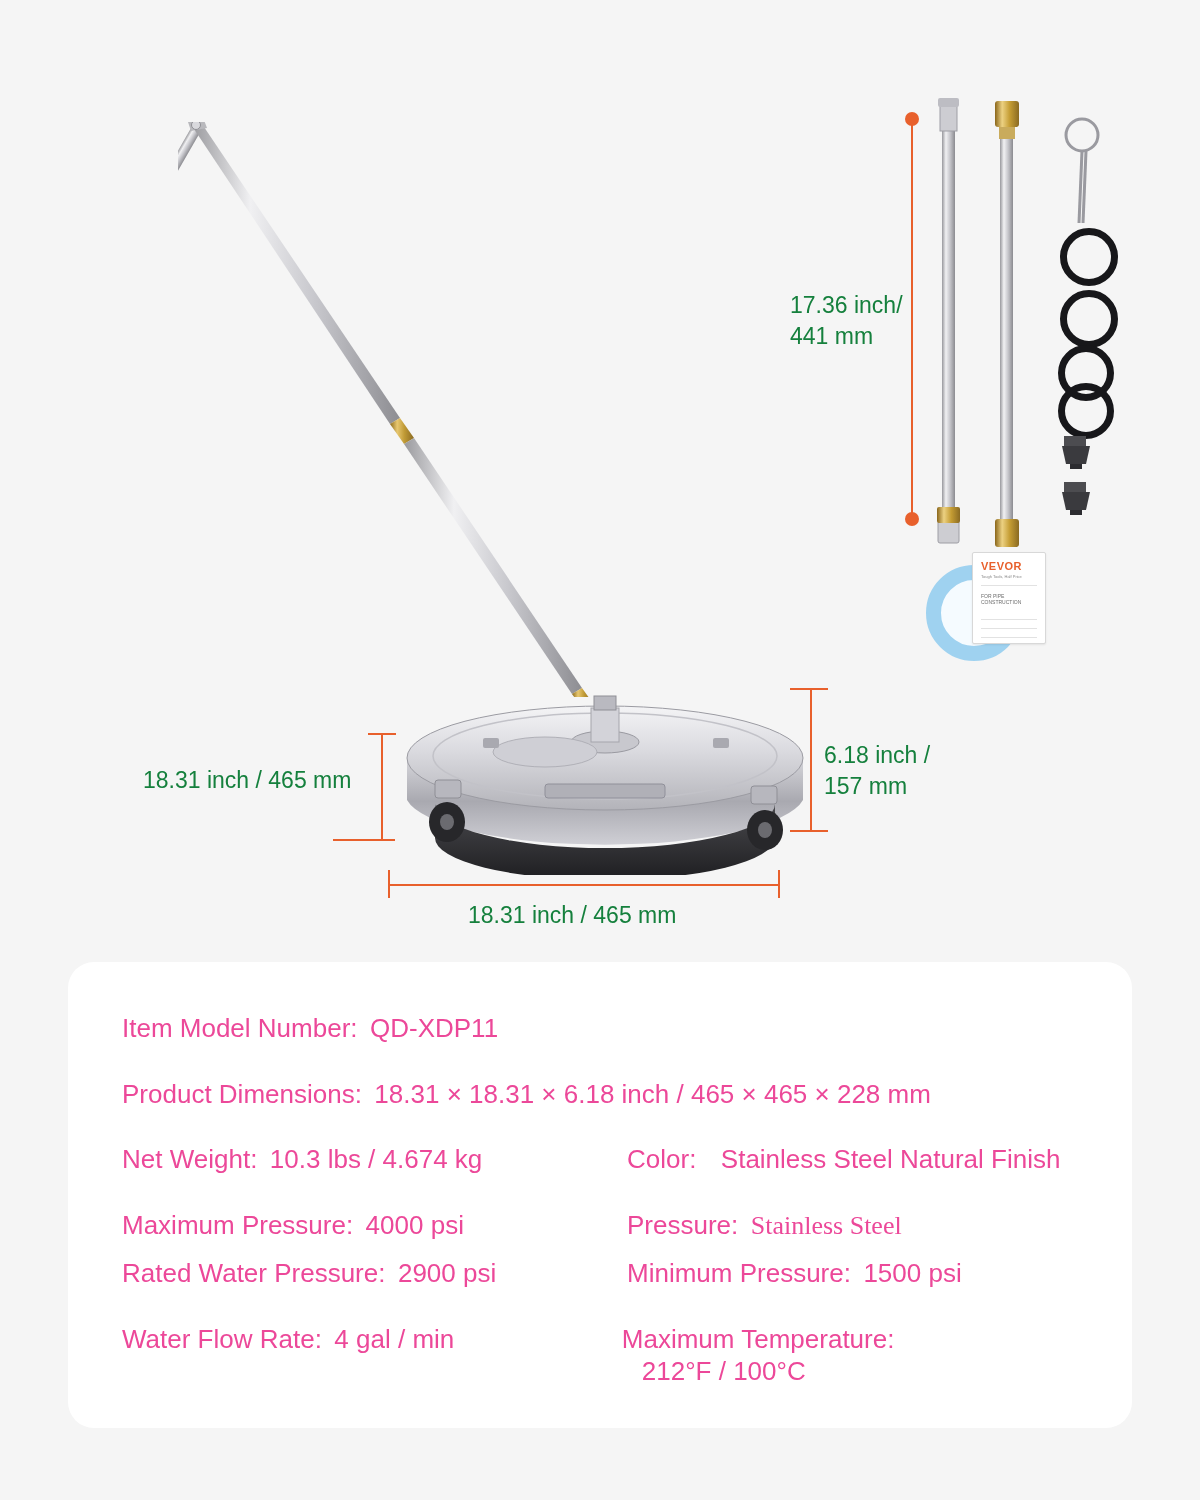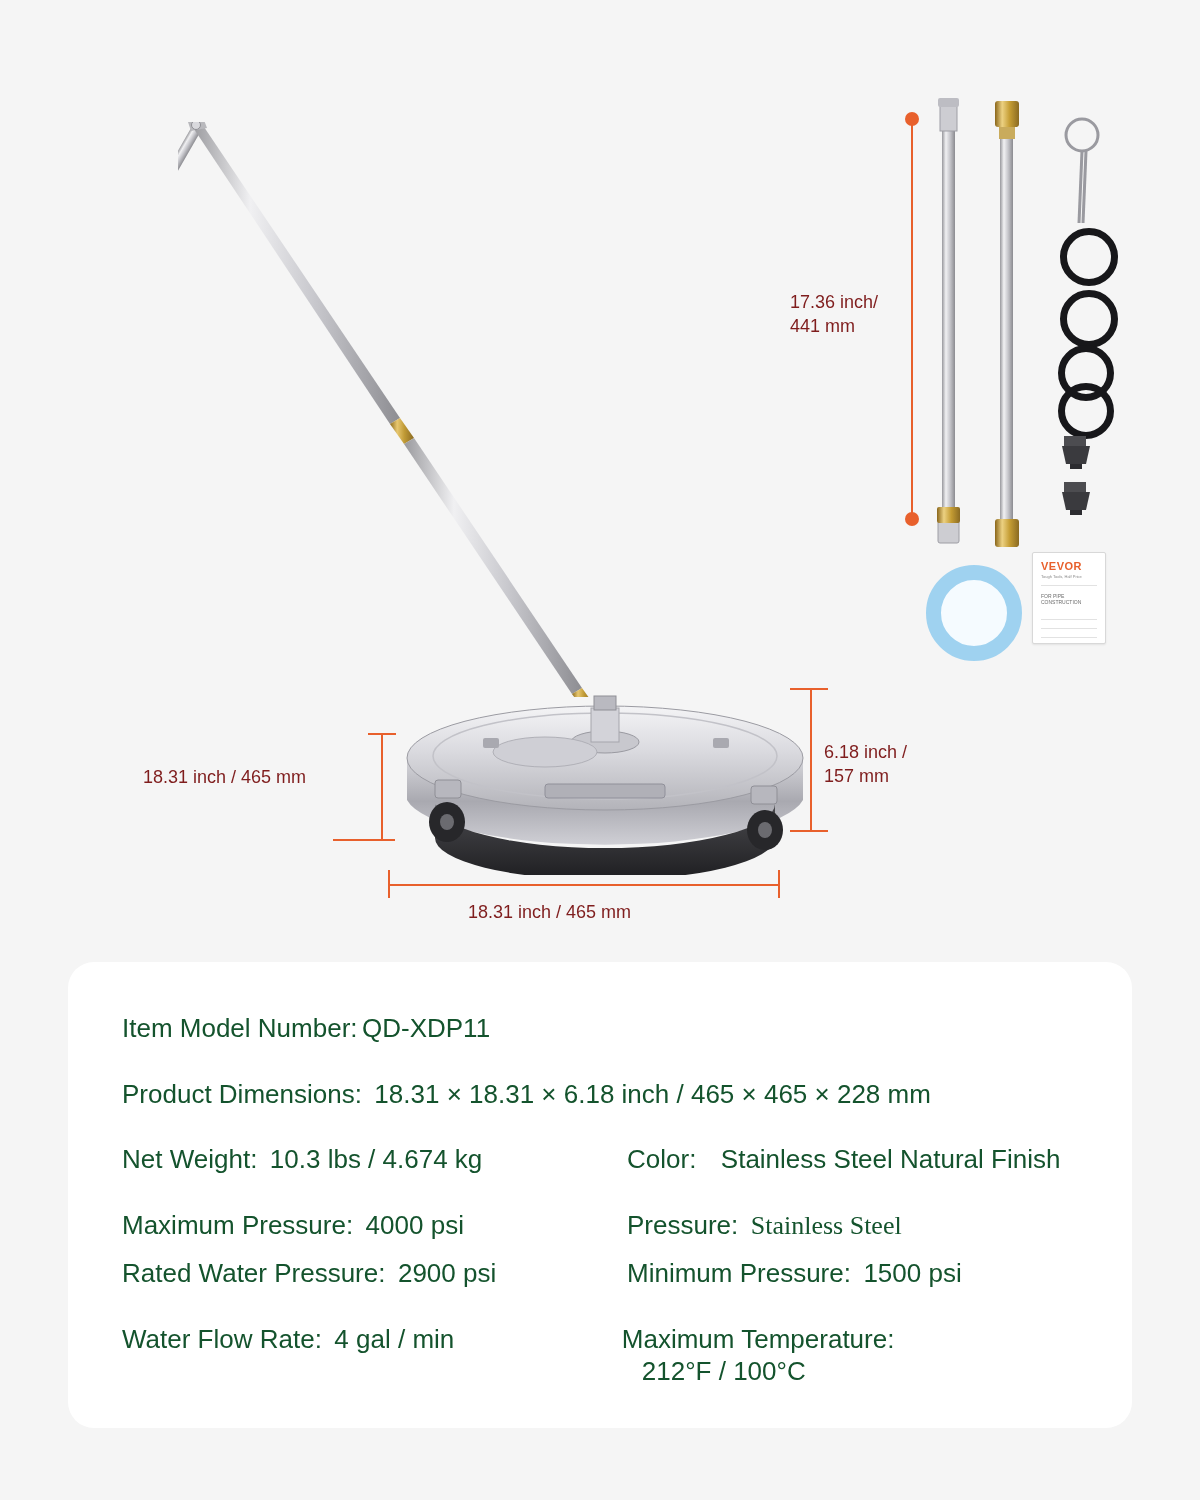--- a/index.html
+++ b/index.html
@@ -44,22 +44,22 @@
     position: absolute;
     left: 395px;
     top: 680px;
     width: 420px;
     height: 195px;
   }
 
   
   .dim-label {
     position: absolute;
-    font-size: 18px;
-    color: #7f1d1d;
+    font-size: 23px;
+    color: #15803d;
     line-height: 1.35;
     white-space: pre-line;
   }
   .dim-line {
     position: absolute;
     background: #e8602c;
   }
   .dim-h { height: 2px; }
   .dim-v { width: 2px; }
 
@@ -123,21 +123,21 @@
     width: 1064px;
     height: 466px;
     background: #ffffff;
     border-radius: 26px;
     box-sizing: border-box;
     padding: 32px 54px;
   }
   .spec-item {
     font-size: 26px;
     line-height: 1.25;
-    color: #14532d;
+    color: #ec4899;
     white-space: nowrap;
   }
   .spec-row-1 { margin-top: 18px; }
   .spec-row-2 { margin-top: 33px; }
   .spec-row-3 { margin-top: 33px; display: flex; }
   .spec-row-4 { margin-top: 33px; display: flex; }
   .spec-row-5 { margin-top: 15px; display: flex; }
   .spec-row-6 { margin-top: 33px; display: flex; }
   .col-a { width: 505px; }
   .col-b { }
@@ -264,21 +264,21 @@
       <rect x="14" y="32" width="12" height="5" fill="#2c2c30"></rect>
     </svg>
     <svg style="position:absolute; left:1056px; top:478px; width:40px; height:38px;" viewBox="0 0 40 38">
       <rect x="8" y="4" width="22" height="10" fill="#4c4c50"></rect>
       <polygon points="6,14 34,14 30,32 10,32" fill="#3a3a3e"></polygon>
       <rect x="14" y="32" width="12" height="5" fill="#2c2c30"></rect>
     </svg>
 
     <div class="tape" style="left:926px; top:565px; width:66px; height:66px;"></div>
 
-    <div class="manual" style="left:1032px; top:552px; width:72px; height:90px;">
+    <div class="manual" style="left:972px; top:552px; width:72px; height:90px;">
       <div class="brand">VEVOR</div>
       <div class="sub">Tough Tools, Half Price</div>
       <div class="line"></div>
       <div class="cap">FOR PIPE CONSTRUCTION</div>
       <div class="line" style="margin-top:14px;"></div>
       <div class="line" style="margin-top:8px;"></div>
       <div class="line" style="margin-top:8px;"></div>
     </div>
 
     <div class="dim-line dim-v" style="left:911px; top:118px; height:402px;"></div>
@@ -301,21 +301,21 @@
     <div class="dim-line dim-h" style="left:388px; top:884px; width:392px;"></div>
     <div class="dim-line dim-v" style="left:388px; top:870px; height:28px;"></div>
     <div class="dim-line dim-v" style="left:778px; top:870px; height:28px;"></div>
     <div class="dim-label" style="left:468px; top:900px; width:300px;">18.31 inch / 465 mm</div>
   </div>
 
   <div class="spec-card">
 
     <div class="spec-row-1">
       <span class="spec-item">Item Model Number:</span>
-      <span class="spec-item val" style="">QD-XDP11</span>
+      <span class="spec-item val" style="margin-left:8px;">QD-XDP11</span>
     </div>
 
     <div class="spec-row-2">
       <span class="spec-item">Product Dimensions:</span>
       <span class="spec-item val" style="margin-left:8px;">18.31 × 18.31 × 6.18 inch / 465 × 465 × 228 mm</span>
     </div>
 
     <div class="spec-row-3">
       <div class="col-a">
         <span class="spec-item">Net Weight:</span>

